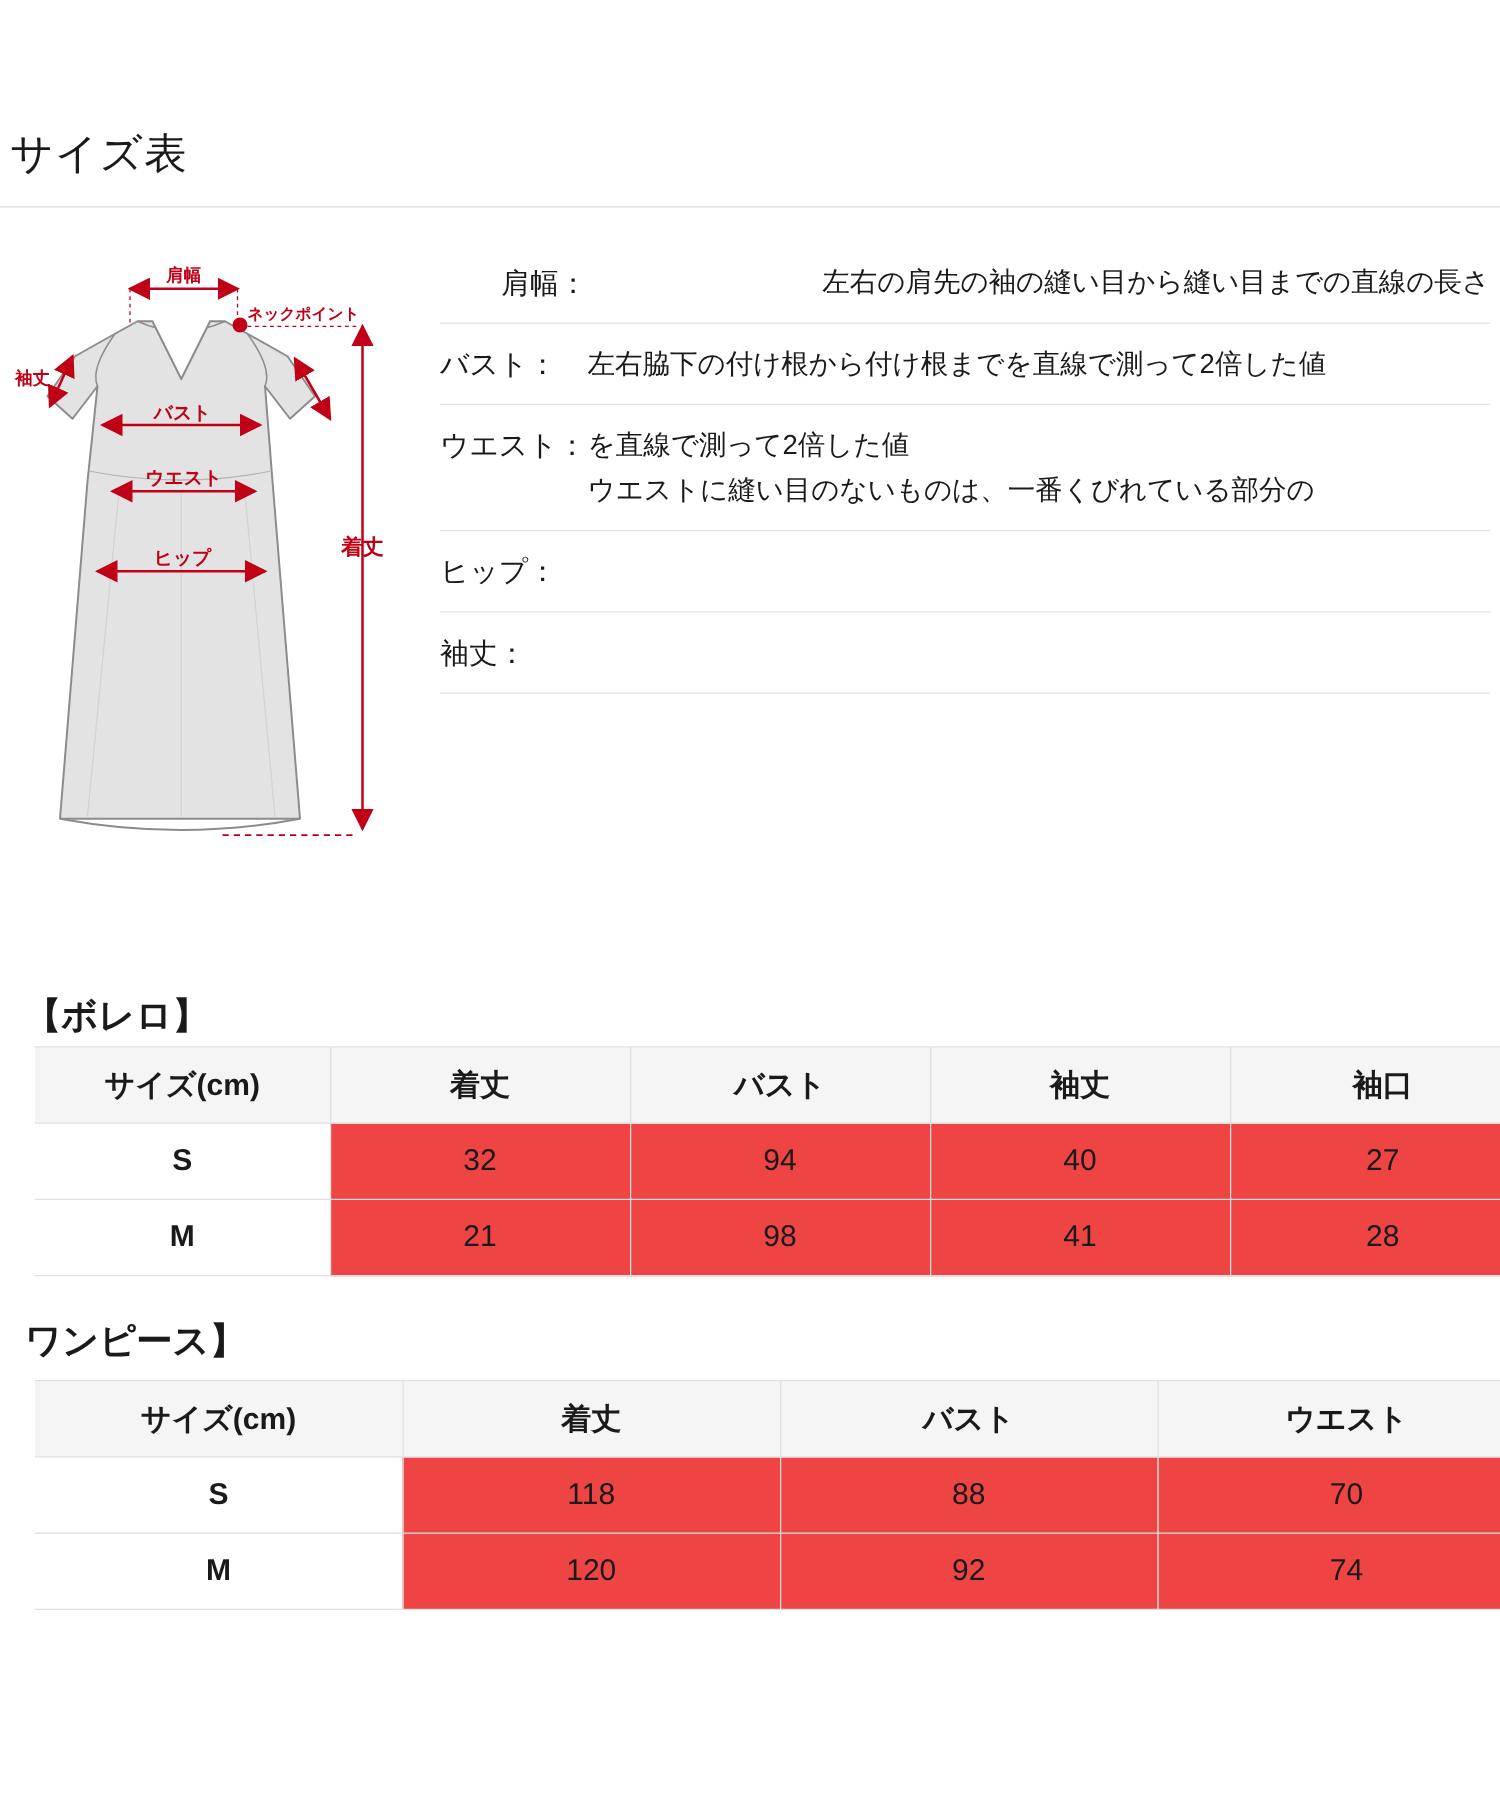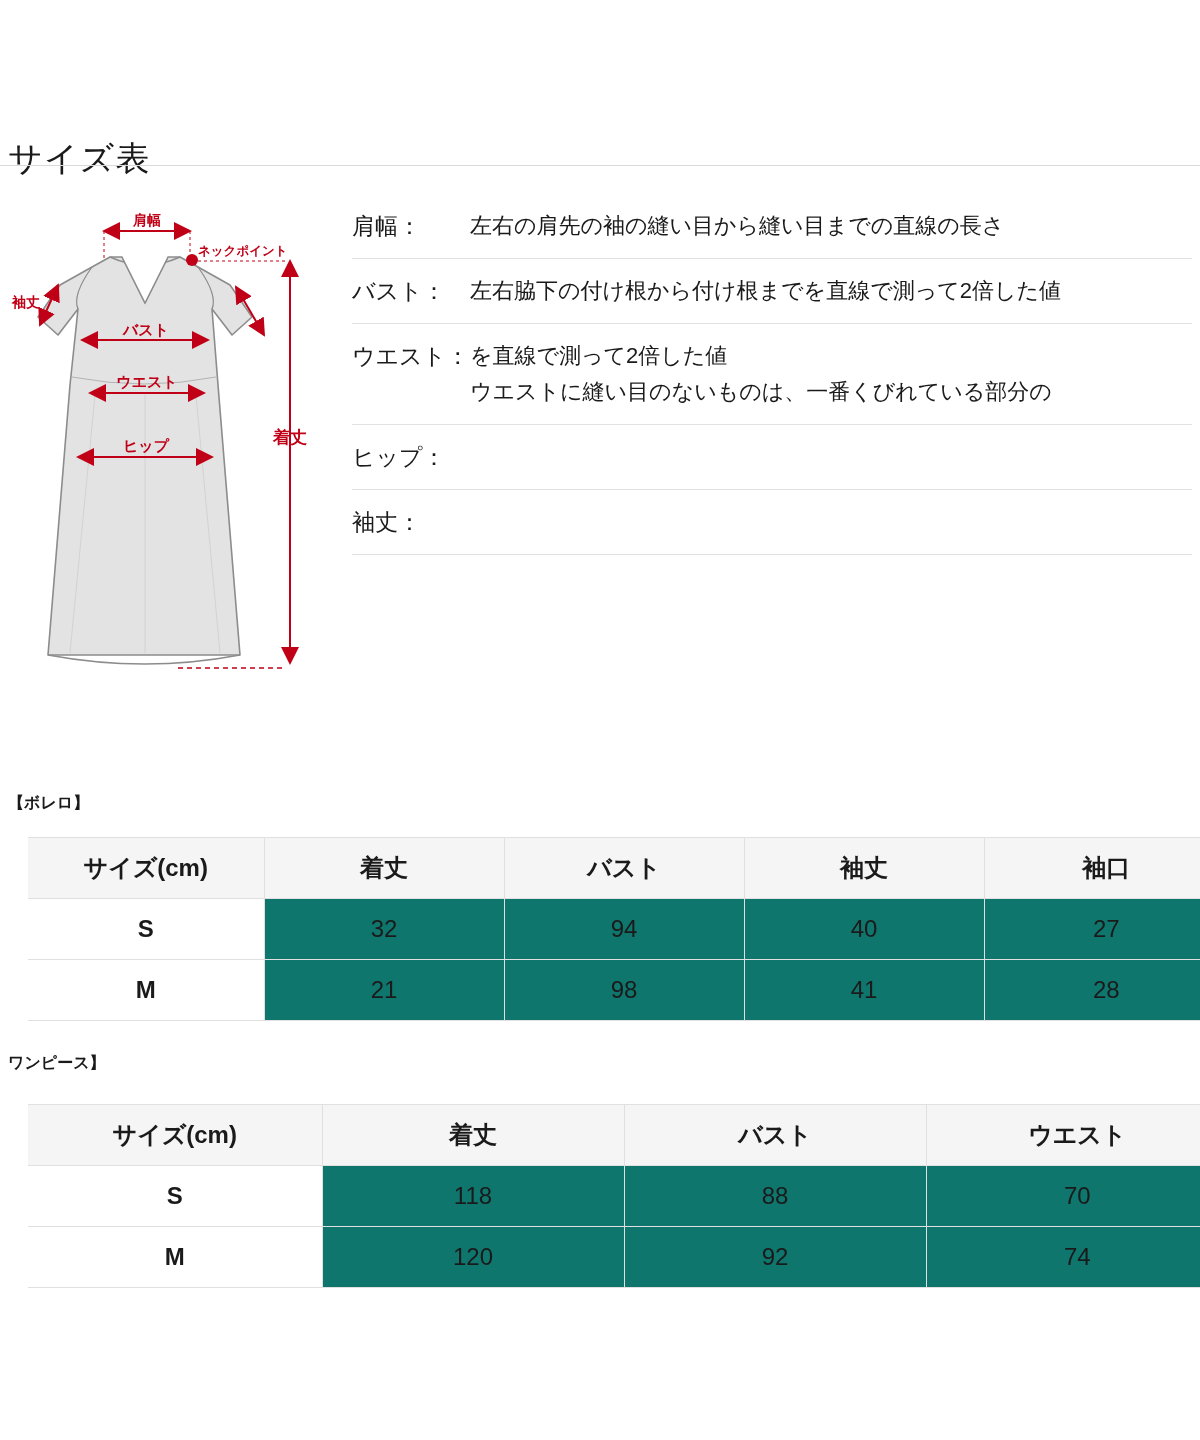--- a/index.html
+++ b/index.html
@@ -18,21 +18,20 @@
 
   
   .page-title {
     position: absolute;
     left: 8px;
     top: 100px;
     font-size: 34px;
     font-weight: 400;
     letter-spacing: 1px;
     color: #1a1a1a;
-    margin-top: 36px;
   }
   .title-rule {
     position: absolute;
     left: 0;
     top: 165px;
     width: 1200px;
     height: 1px;
     background: #d9d9d9;
   }
 
@@ -51,41 +50,41 @@
     left: 352px;
     top: 200px;
     width: 840px;
   }
   .def-row {
     display: flex;
     align-items: flex-start;
     border-bottom: 1px solid #e2e2e2;
     padding: 14px 0 14px 0;
   }
-  .def-row:first-child { padding-top: 8px; }
+  .def-row:first-child { padding-top: 8px; text-align: right; }
   .def-term {
     flex: 0 0 118px;
     font-size: 23px;
     line-height: 36px;
     color: #1a1a1a;
     white-space: nowrap;
   }
   .def-desc {
     flex: 1 1 auto;
     font-size: 22px;
     line-height: 36px;
     color: #1a1a1a;
   }
   .def-desc div { white-space: nowrap; }
 
   
   .sec-caption {
     position: absolute;
-    left: 8px;
-    font-size: 16px;
+    left: 20px;
+    font-size: 29px;
     font-weight: 700;
     color: #1a1a1a;
   }
   #cap-bolero { top: 793px; }
   #cap-onepiece { top: 1053px; }
 
   
   table.size-table {
     position: absolute;
     border-collapse: collapse;
@@ -104,21 +103,21 @@
     text-align: center;
     font-size: 24px;
     height: 58px;
     color: #1a1a1a;
   }
   table.size-table th {
     background: #f5f5f5;
     font-weight: 700;
   }
   table.size-table td {
-    background: #0f766e;
+    background: #ef4444;
     font-weight: 400;
   }
   table.size-table td.rowhead {
     font-weight: 700;
     background: #ffffff;
   }
   table.size-table tr th:first-child,
   table.size-table tr td:first-child {
     border-left: none;
   }

